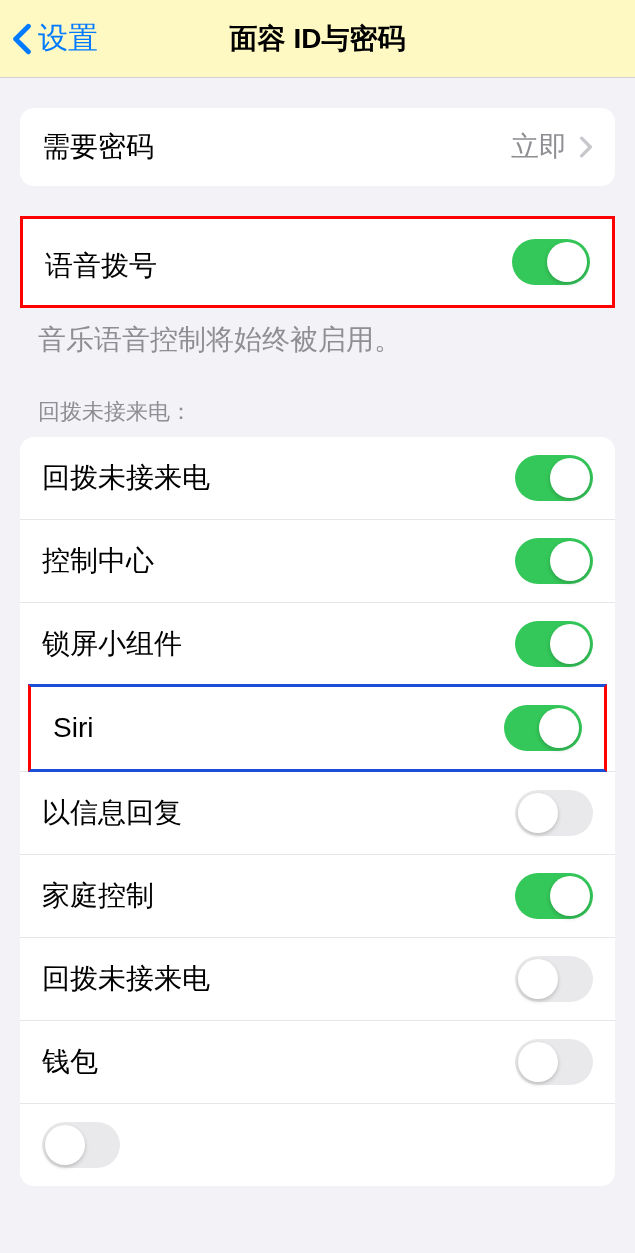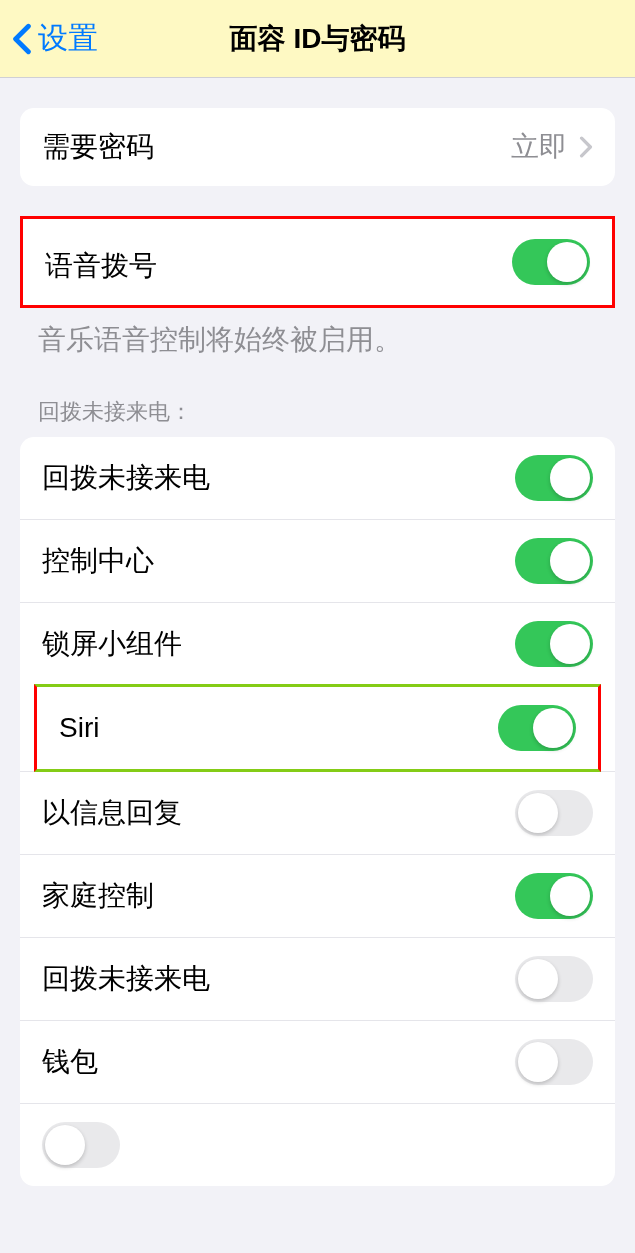--- a/index.html
+++ b/index.html
@@ -147,24 +147,24 @@
       display: flex;
       align-items: center;
       justify-content: space-between;
       padding: 18px 22px 18px 22px;
       min-height: 78px;
     }
     .list-row:not(:first-child) {
       border-top: 1px solid #e5e5ea;
     }
     .list-row.highlighted {
-      border: 3px solid #84cc16;
+      border: 3px solid #1d4ed8;
       border-left: 3px solid #ff0000;
       border-right: 3px solid #ff0000;
-      margin: -1px 14px;
+      margin: -1px 8px;
       position: relative;
       z-index: 1;
     }
   </style>
 </head>
 <body>
 
 <div class="header">
   <div class="back-button">
     <span class="back-chevron">

